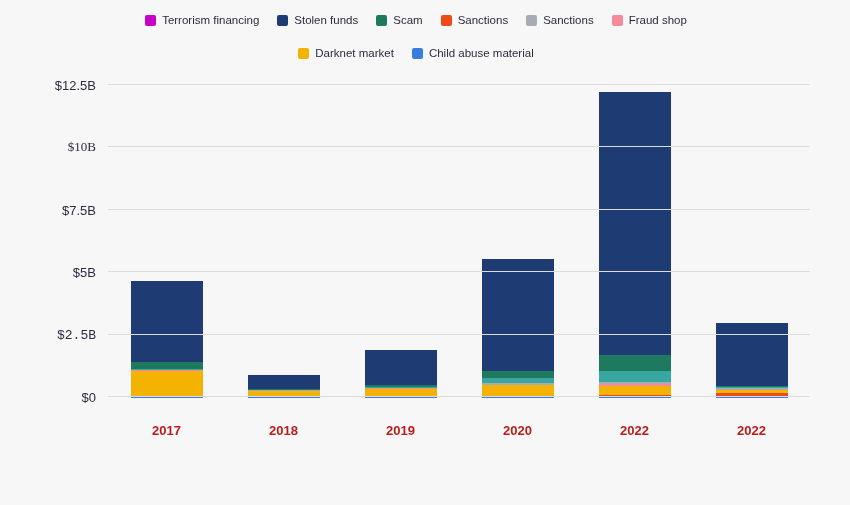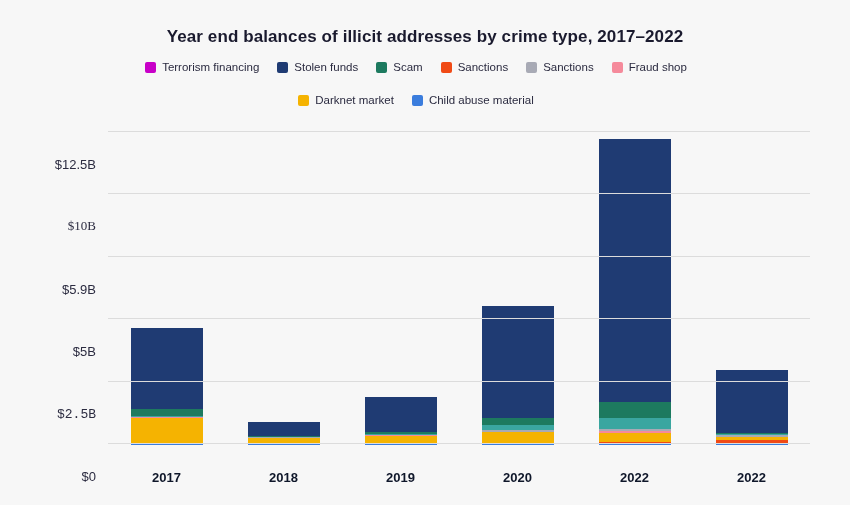--- a/index.html
+++ b/index.html
@@ -71,21 +71,20 @@
     background: #dcdcdc;
   }
   .axis-label {
     position: absolute;
     right: calc(100% + 12px);
     transform: translateY(-50%);
     font-size: 13px;
     color: #2b2b40;
     white-space: nowrap;
     text-align: right;
-    margin-top: 32px;
   }
   .bars {
     position: absolute;
     left: 0;
     right: 0;
     bottom: 0;
     top: 0;
     display: flex;
     align-items: flex-end;
     justify-content: space-around;
@@ -107,37 +106,36 @@
     right: 40px;
     top: 346px;
     display: flex;
     justify-content: space-around;
   }
   .x-label {
     width: 72px;
     text-align: center;
     font-size: 13px;
     font-weight: bold;
-    color: #0f172a;
+    color: #b91c1c;
   }
   .baseline {
     position: absolute;
     left: 0;
     right: 0;
     bottom: 0;
     height: 1px;
     background: #c9c9c9;
   }
 </style>
 </head>
 <body>
 
 <div class="chart-card">
 
-  <div class="chart-title">Year end balances of illicit addresses by crime type, 2017–2022</div>
 
   <div class="legend">
       <div class="legend-item">
         <span class="legend-swatch" style="background: rgb(200, 0, 200);"></span>
         <span>Terrorism financing</span>
       </div>
       <div class="legend-item">
         <span class="legend-swatch" style="background: rgb(31, 59, 115);"></span>
         <span>Stolen funds</span>
       </div>
@@ -238,21 +236,21 @@
           </div>
         </div>
       <div class="baseline"></div>
     <div class="gridline" style="bottom: 0%;"></div>
         <div class="axis-label" style="bottom: auto; top: 100%;">$0</div>
         <div class="gridline" style="bottom: 20%;"></div>
         <div class="axis-label" style="bottom: auto; top: 80%; font-family: Liberation Mono, monospace;">$2.5B</div>
         <div class="gridline" style="bottom: 40%;"></div>
         <div class="axis-label" style="bottom: auto; top: 60%;">$5B</div>
         <div class="gridline" style="bottom: 60%;"></div>
-        <div class="axis-label" style="bottom: auto; top: 40%;">$5.9B</div>
+        <div class="axis-label" style="bottom: auto; top: 40%;">$7.5B</div>
         <div class="gridline" style="bottom: 80%;"></div>
         <div class="axis-label" style="bottom: auto; top: 20%; font-family: Liberation Serif, serif;">$10B</div>
         <div class="gridline" style="bottom: 100%;"></div>
         <div class="axis-label" style="bottom: auto; top: 0%;">$12.5B</div>
       </div>
     <div class="x-labels">
         <div class="x-label">2017</div>
         <div class="x-label">2018</div>
         <div class="x-label">2019</div>
         <div class="x-label">2020</div>

